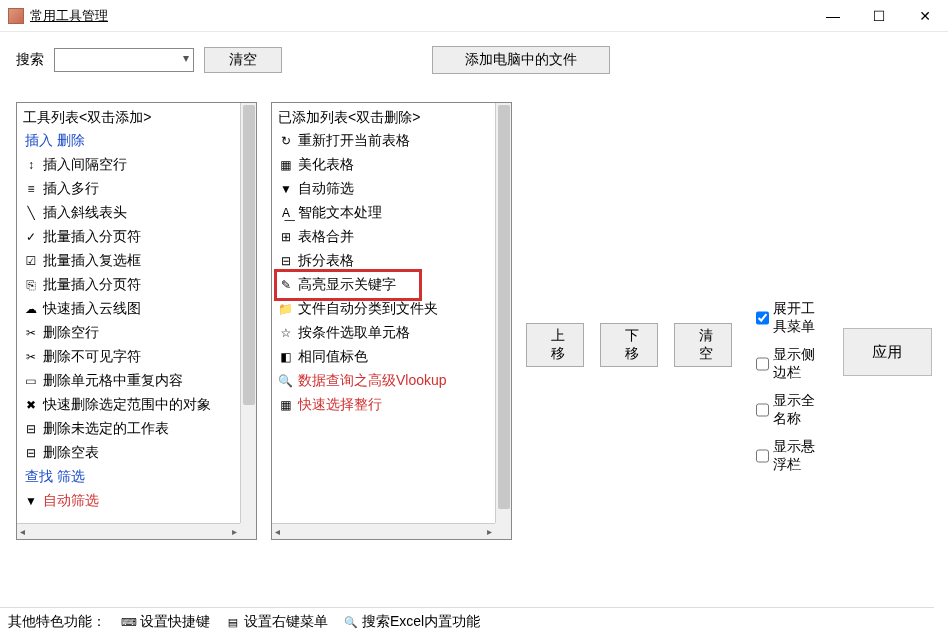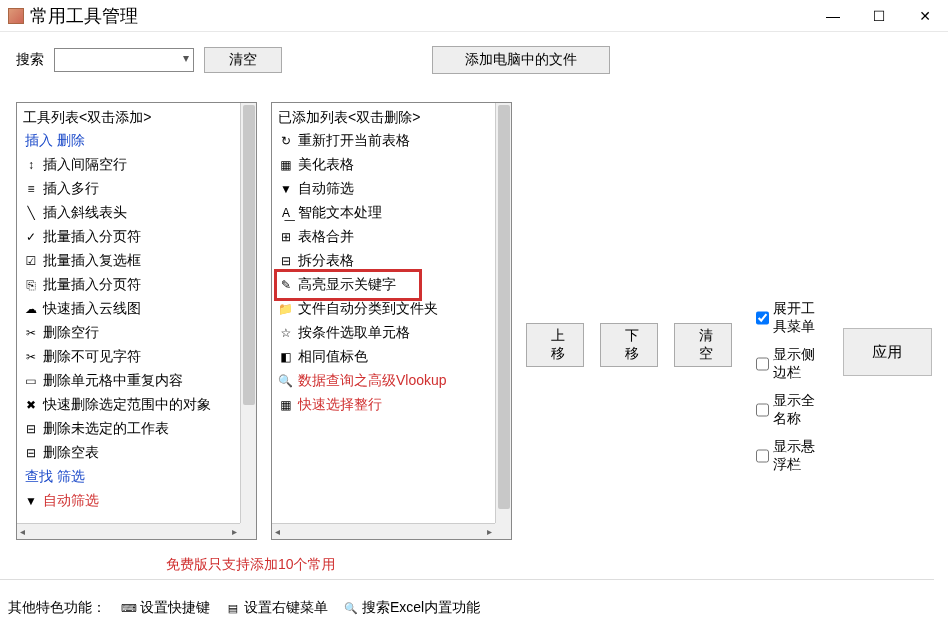--- a/index.html
+++ b/index.html
@@ -1,20 +1,20 @@
 <!DOCTYPE html>
 <html><head>
   <meta charset="utf-8">
   <style>
     * { box-sizing: border-box; margin: 0; padding: 0; }
     body { font-family: "Microsoft YaHei", SimSun, Arial, sans-serif; font-size: 14px; background: #fff; width: 948px; height: 636px; overflow: hidden; position: relative; }
     
     .titlebar { height: 32px; display: flex; align-items: center; padding-left: 8px; border-bottom: 1px solid #e8e8e8; }
     .titlebar .app-icon { width: 16px; height: 16px; background: linear-gradient(135deg,#d97,#c65); border:1px solid #a64; margin-right: 6px; }
-    .titlebar .title { flex: 1; font-size: 18px; }
+    .titlebar .title { flex: 1; font-size: 13px; text-decoration: underline; }
     .winbtn { width: 46px; height: 32px; display: flex; align-items: center; justify-content: center; font-size: 14px; font-family: Arial; cursor: default; }
     
     .toprow { display: flex; align-items: center; padding: 14px 16px 8px 16px; gap: 10px; }
     .lbl { font-size: 14px; }
     .combo { position: relative; width: 140px; height: 24px; border: 1px solid #888; background: #fff; }
     .combo::after { content: "▾"; position: absolute; right: 4px; top: 2px; font-size: 12px; color: #555; }
     .btn { border: 1px solid #aaa; background: #eee; padding: 3px 24px; font-size: 14px; cursor: default; }
     .btn.wide { padding: 4px 32px; }
     
     .main { display: flex; padding: 0 16px; gap: 14px; margin-top: 20px; }
@@ -37,21 +37,21 @@
     .sidecol .btn { width: 58px; text-align: center; }
     .chkgroup { margin-top: 150px; align-self: flex-start; padding-left: 8px; display: flex; flex-direction: column; gap: 10px; font-size: 14px; }
     .chk { display: flex; align-items: center; gap: 4px; }
     .chk input { width: 14px; height: 14px; }
     .apply-wrap { margin-top: 14px; width: 128px; height: 48px; border:1px solid #bbb; background:#eee; display:flex; align-items:center; justify-content:center; font-size: 15px; }
     
     .tips { padding: 16px 16px 6px 16px; display: flex; align-items: center; }
     .tips .ps { font-size: 14px; }
     .tips .limit { color: #d03030; font-size: 14px; margin-left: 150px; }
     
-    .footer { position: absolute; bottom: 0; left: 0; right: 14px; border-top: 1px solid #ddd; padding: 19px 8px; display: flex; align-items: center; gap: 16px; font-size: 14px; }
+    .footer { position: absolute; bottom: 0; left: 0; right: 14px; border-top: 1px solid #ddd; padding: 5px 8px; display: flex; align-items: center; gap: 16px; font-size: 14px; }
     .footer .flink { display: inline-flex; align-items: center; gap: 4px; }
     .footer .fico { width: 14px; height: 14px; display:inline-flex; align-items:center; justify-content:center; font-size:11px; }
   </style>
 </head>
 <body>
 
 <div class="titlebar">
   <span class="app-icon"></span>
   <span class="title">常用工具管理</span>
   <div class="winbtn">—</div>
@@ -225,21 +225,20 @@
           <span>显示悬浮栏</span>
         </label>
     </div>
     <div class="apply-wrap">
         <span>应用</span>
       </div>
   </div>
 </div>
 
 <div class="tips">
-  <span class="limit">免费版只支持添加10个常用</span>
 </div>
 
 <div class="footer">
   <span>其他特色功能：</span>
   <span class="flink">
       <span class="fico">⌨</span>
       <span>设置快捷键</span>
     </span>
   <span class="flink">
       <span class="fico">▤</span>

